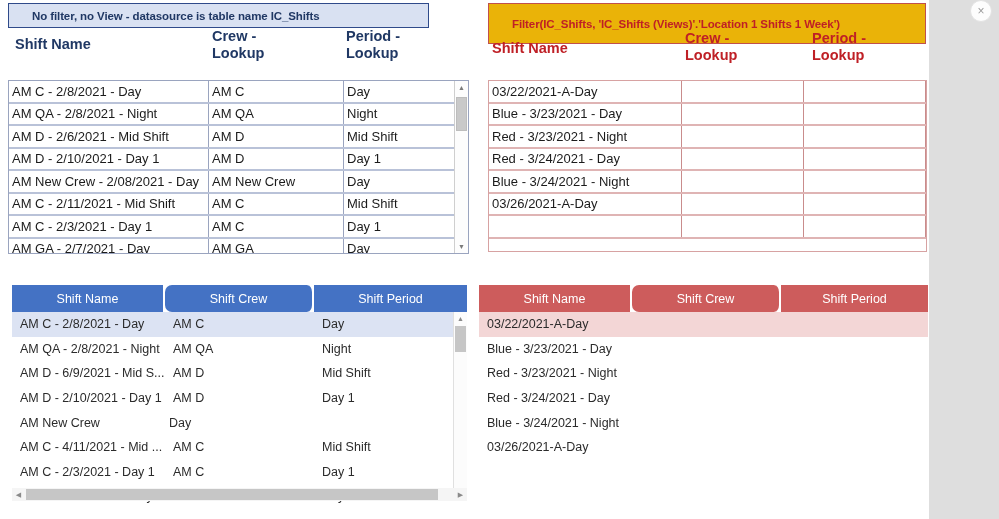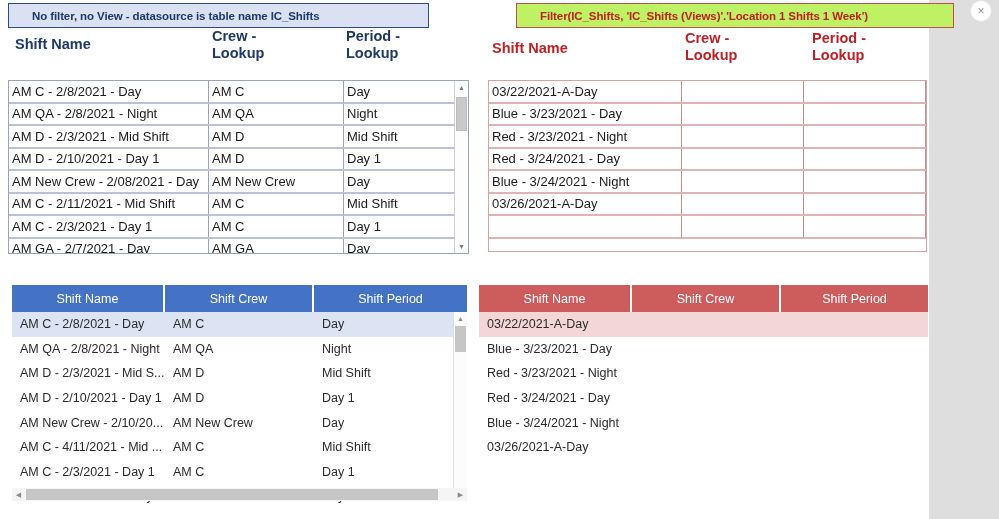--- a/index.html
+++ b/index.html
@@ -48,25 +48,24 @@
   }
   .filter-blue {
     left: 8px; top: 3px;
     width: 421px; height: 25px;
     background: #d9e1f2;
     border: 1.5px solid #2f4a8a;
     color: #203864;
   }
   .filter-red {
     left: 488px; top: 3px;
-    width: 438px; height: 25px;
-    background: #bef264;
+    width: 438px; height: 41px;
+    background: #eab308;
     border: 1.5px solid #c0504d;
     color: #bf2026;
-    margin-left: 28px;
   }
 
   
   .colhead {
     position: absolute;
     font-size: 14.5px;
     font-weight: bold;
     line-height: 17px;
     white-space: pre-line;
   }
@@ -140,21 +139,21 @@
   .gal-head { display: flex; height: 27px; }
   .gal-head .gh {
     display: flex; align-items: center; justify-content: center;
     color: #ffffff;
     font-size: 12.5px;
     height: 100%;
   }
   .gal.blue .gal-head .gh { background: #4472c4; border-right: 2px solid #ffffff; }
   .gal.red  .gal-head .gh { background: #cd5c5c; border-right: 2px solid #ffffff; }
   .gh.c1 { width: 153px; }
-  .gh.c2 { width: 149px; }
+  .gh.c2 { width: 149px; border-radius: 7px; }
   .gh.c3 { flex: 1; border-right: none !important; }
 
   .gal-body { position: relative; height: 197px; overflow: hidden; }
   .gal-row {
     display: flex;
     height: 24.6px;
     align-items: center;
     font-size: 12.5px;
     color: #2b2b2b;
   }
@@ -228,21 +227,21 @@
           <div class="lb-cell lb-c1">AM C - 2/8/2021 - Day</div>
           <div class="lb-cell lb-c2">AM C</div>
           <div class="lb-cell lb-c3">Day</div>
         </div>
         <div class="lb-row">
           <div class="lb-cell lb-c1">AM QA - 2/8/2021 - Night</div>
           <div class="lb-cell lb-c2">AM QA</div>
           <div class="lb-cell lb-c3">Night</div>
         </div>
         <div class="lb-row">
-          <div class="lb-cell lb-c1">AM D - 2/3/2021 - Mid Shift</div>
+          <div class="lb-cell lb-c1">AM D - 2/6/2021 - Mid Shift</div>
           <div class="lb-cell lb-c2">AM D</div>
           <div class="lb-cell lb-c3">Mid Shift</div>
         </div>
         <div class="lb-row">
           <div class="lb-cell lb-c1">AM D - 2/10/2021 - Day 1</div>
           <div class="lb-cell lb-c2">AM D</div>
           <div class="lb-cell lb-c3">Day 1</div>
         </div>
         <div class="lb-row">
           <div class="lb-cell lb-c1">AM New Crew - 2/08/2021 - Day</div>
@@ -333,31 +332,30 @@
           <div class="gal-cell c1">AM C - 2/8/2021 - Day</div>
           <div class="gal-cell c2">AM C</div>
           <div class="gal-cell c3">Day</div>
         </div>
         <div class="gal-row">
           <div class="gal-cell c1">AM QA - 2/8/2021 - Night</div>
           <div class="gal-cell c2">AM QA</div>
           <div class="gal-cell c3">Night</div>
         </div>
         <div class="gal-row">
-          <div class="gal-cell c1">AM D - 2/3/2021 - Mid S...</div>
+          <div class="gal-cell c1">AM D - 6/9/2021 - Mid S...</div>
           <div class="gal-cell c2">AM D</div>
           <div class="gal-cell c3">Mid Shift</div>
         </div>
         <div class="gal-row">
           <div class="gal-cell c1">AM D - 2/10/2021 - Day 1</div>
           <div class="gal-cell c2">AM D</div>
           <div class="gal-cell c3">Day 1</div>
         </div>
         <div class="gal-row">
-          <div class="gal-cell c1">AM New Crew - 2/10/20...</div>
           <div class="gal-cell c2">AM New Crew</div>
           <div class="gal-cell c3">Day</div>
         </div>
         <div class="gal-row">
           <div class="gal-cell c1">AM C - 4/11/2021 - Mid ...</div>
           <div class="gal-cell c2">AM C</div>
           <div class="gal-cell c3">Mid Shift</div>
         </div>
         <div class="gal-row">
           <div class="gal-cell c1">AM C - 2/3/2021 - Day 1</div>

